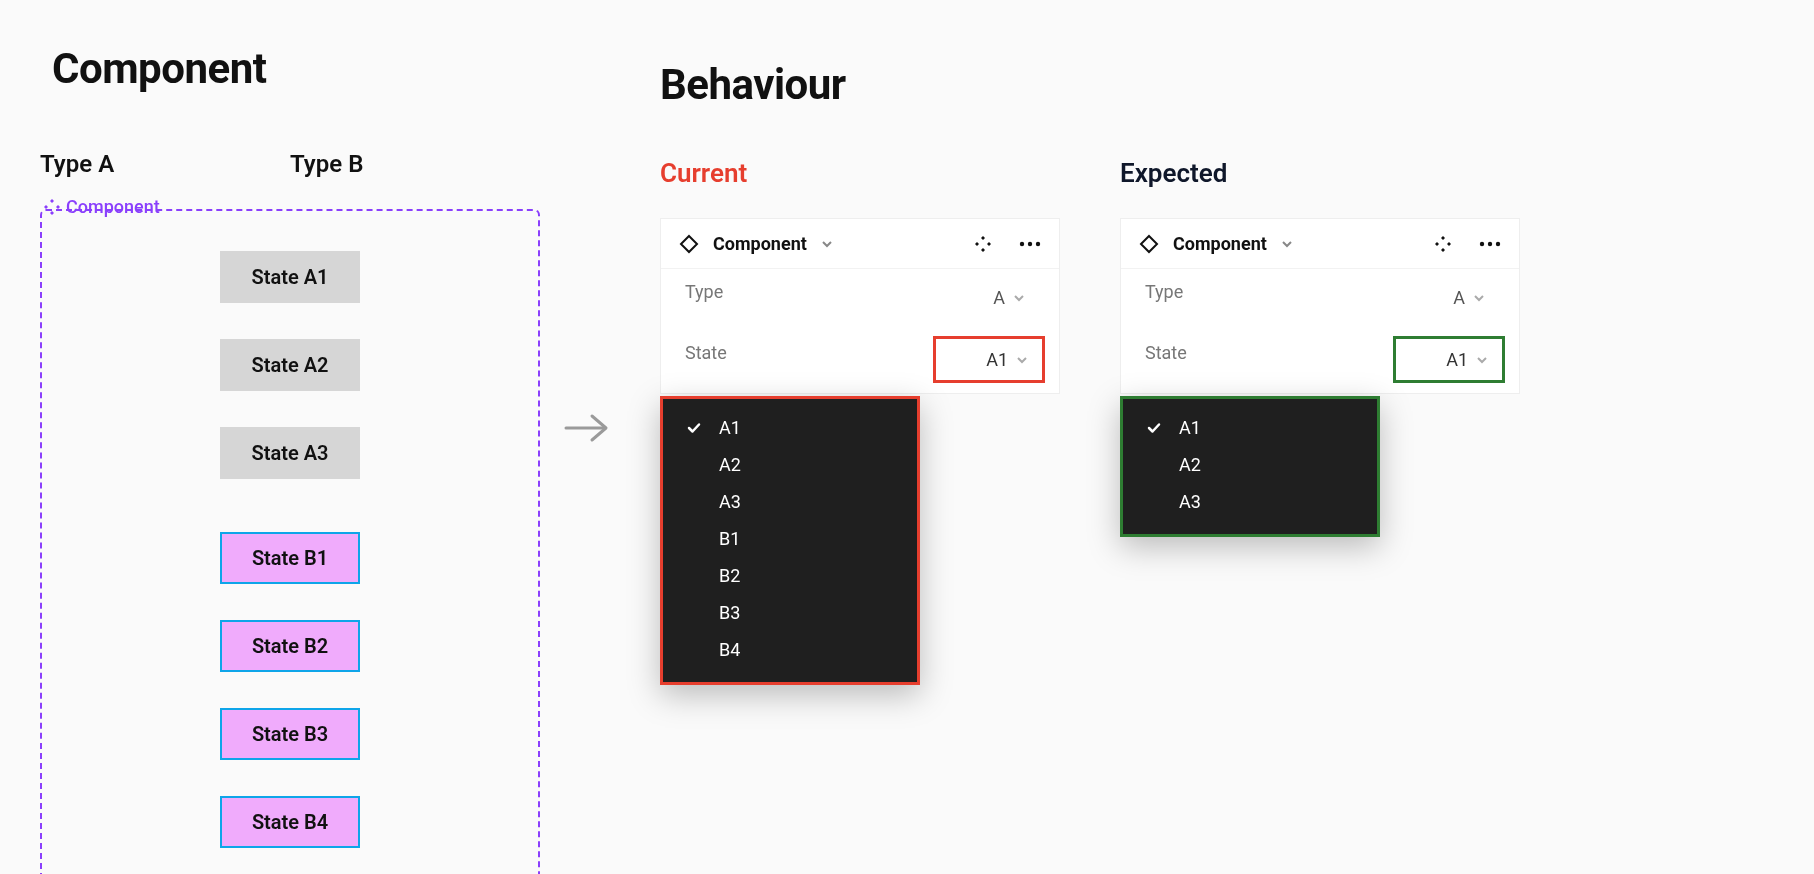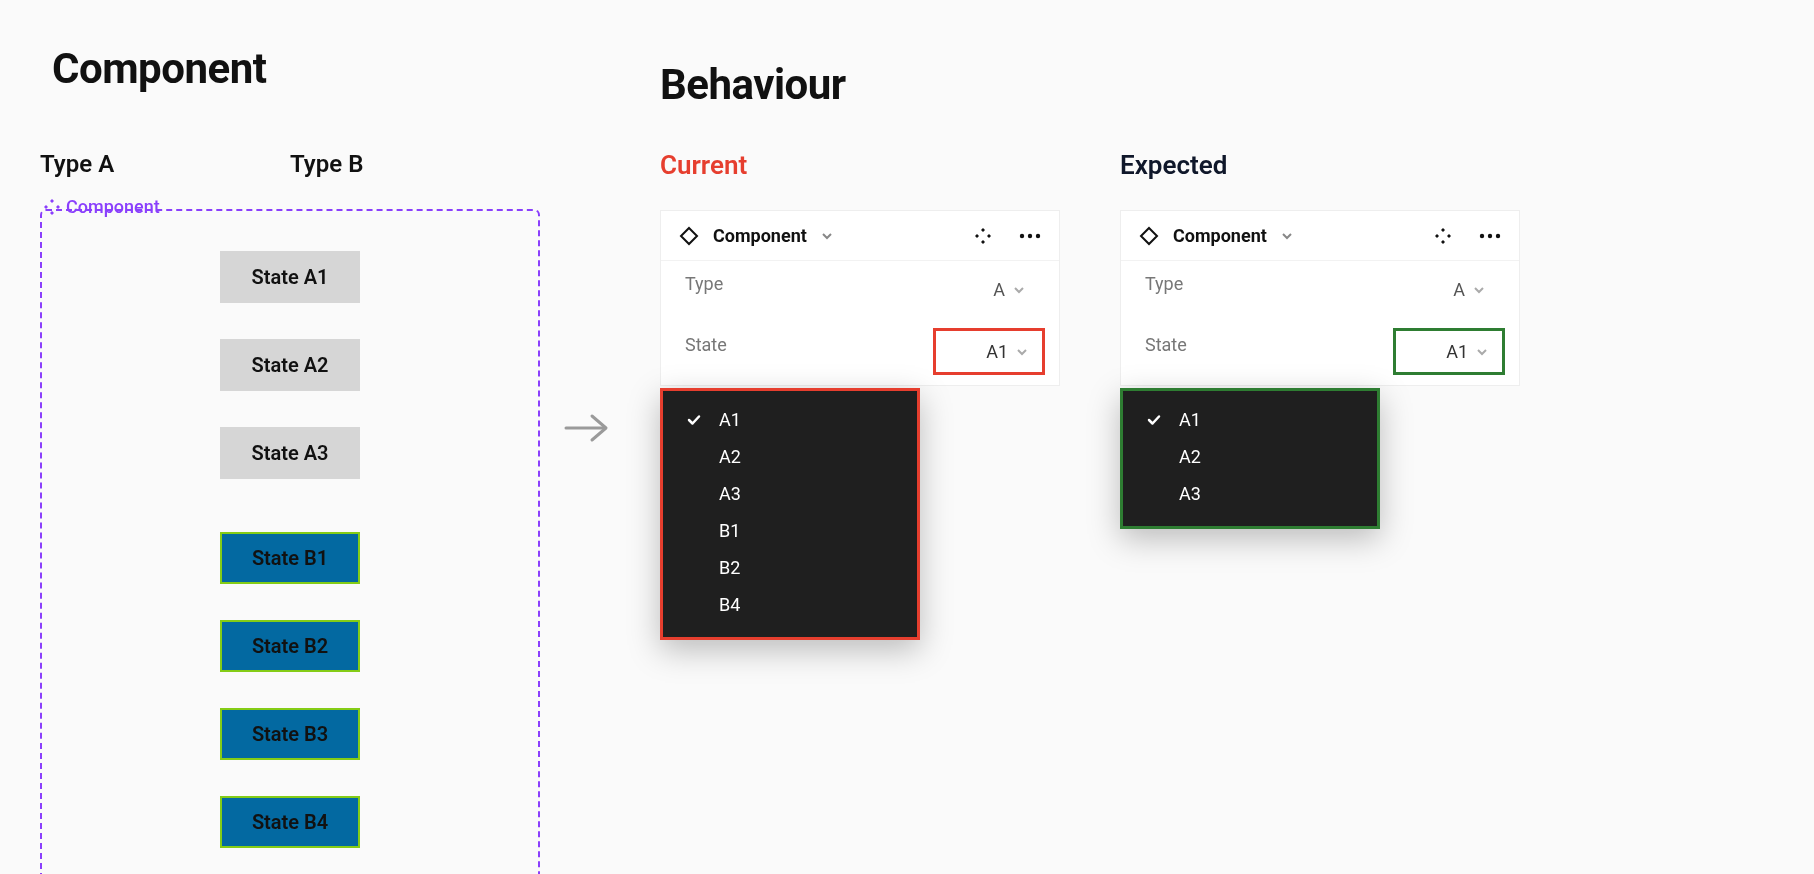--- a/index.html
+++ b/index.html
@@ -66,41 +66,41 @@
     align-items: center;
   }
   .state-box {
     width: 140px;
     height: 52px;
     display: flex;
     align-items: center;
     justify-content: center;
     font-size: 20px;
     font-weight: 600;
-    border: 2px solid #84cc16;
-    background: #0369a1;
+    border: 2px solid #0ea5e9;
+    background: #f0abfc;
   }
   .state-box.filled {
     background: #d6d6d6;
     border: none;
   }
 
   
   .arrow {
     position: absolute;
     left: 562px;
     top: 408px;
     color: #8e8e8e;
   }
 
   
   .behaviour-area {
     position: absolute;
     left: 660px;
-    top: 150px;
+    top: 158px;
     display: flex;
     gap: 60px;
   }
   .sub-heading {
     font-size: 26px;
     font-weight: 600;
     margin-bottom: 30px;
   }
   .sub-heading.red { color: #e63e2e; }
   .sub-heading.green { color: #0f172a; }
@@ -303,20 +303,28 @@
             </svg>
           </span>
           <span>B2</span>
         </div>
         <div class="dropdown-item">
           <span class="check hidden">
             <svg width="14" height="14" viewBox="0 0 14 14" stroke="#fff" stroke-width="2.5" fill="none" stroke-linecap="round" stroke-linejoin="round">
               <polyline points="2,7 5.5,10.5 12,3.5"></polyline>
             </svg>
           </span>
+          <span>B3</span>
+        </div>
+        <div class="dropdown-item">
+          <span class="check hidden">
+            <svg width="14" height="14" viewBox="0 0 14 14" stroke="#fff" stroke-width="2.5" fill="none" stroke-linecap="round" stroke-linejoin="round">
+              <polyline points="2,7 5.5,10.5 12,3.5"></polyline>
+            </svg>
+          </span>
           <span>B4</span>
         </div>
       </div>
   </div>
 
   <div class="panel-wrap">
     <div class="sub-heading green">Expected</div>
     <div class="panel">
       <div class="panel-header">
         <span class="icon">

